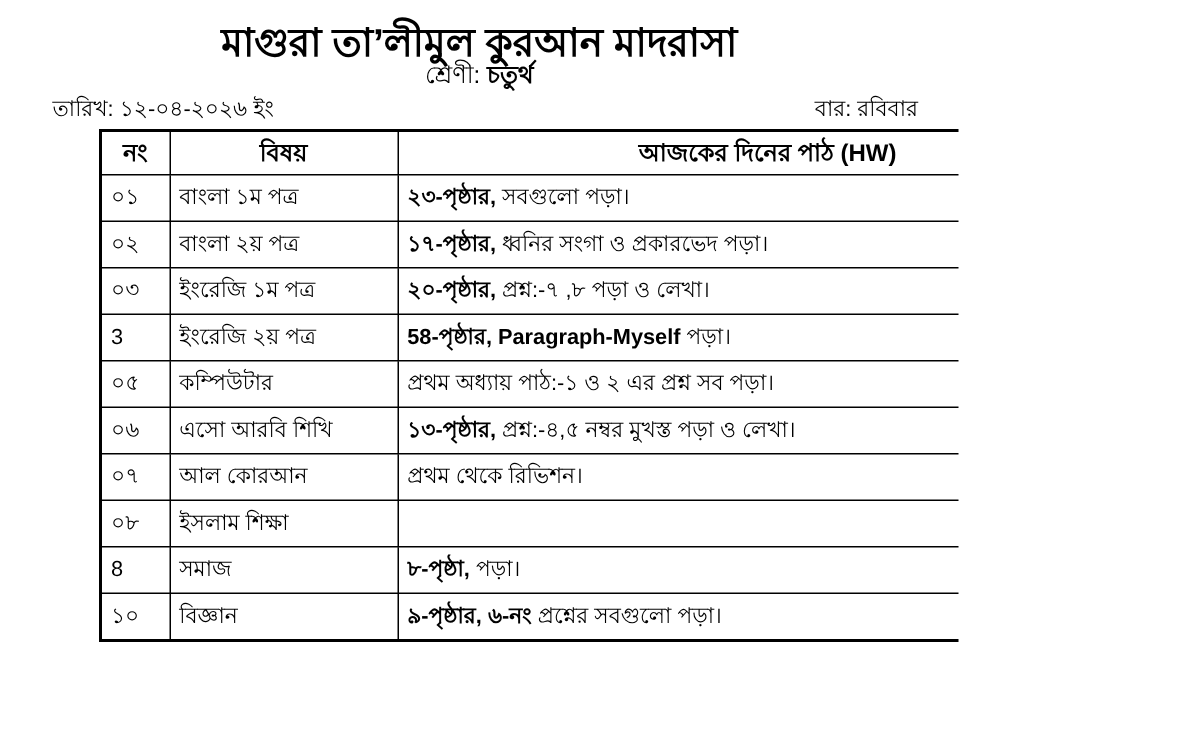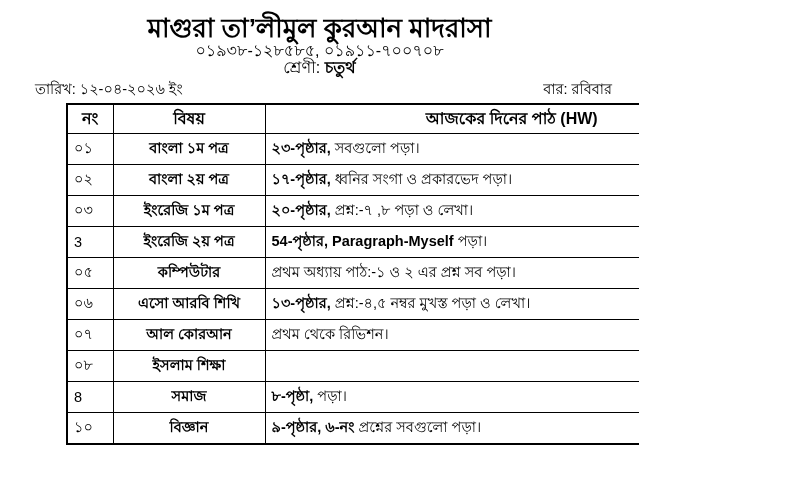--- a/index.html
+++ b/index.html
@@ -58,32 +58,31 @@
   .hw-table th {
     height: 28px;
     font-size: 16px;
     font-weight: bold;
     text-align: center;
   }
   .hw-table td { height: 30px; font-size: 14.5px; }
   .col-no    { width: 46px; }
   .col-subj  { width: 152px; }
   .cell-no   { text-align: left; font-size: 14px; }
-  .cell-subj { text-align: center; font-weight: bold; font-size: 15px; }
+  .cell-subj { text-align: left; font-weight: normal; font-size: 15px; }
   .cell-hw   { text-align: left; }
   .hw-bold   { font-weight: bold; }
 </style>
 </head>
 <body>
 
 <div class="doc">
 
   <div class="header">
     <div class="title">মাগুরা তা’লীমুল কুরআন মাদরাসা</div>
-    <div class="phones">০১৯৩৮-১২৮৫৮৫, ০১৯১১-৭০০৭০৮</div>
     <div class="class-line"><span>শ্রেণী:</span> <span class="class-value">চতুর্থ</span></div>
   </div>
 
   <div class="meta-row">
     <span>তারিখ: ১২-০৪-২০২৬ ইং</span>
     <span>বার: রবিবার</span>
   </div>
 
   <table class="hw-table">
     <colgroup>
@@ -110,21 +109,21 @@
           <td class="cell-hw"><span class="hw-bold">১৭-পৃষ্ঠার,</span><span> ধ্বনির সংগা ও প্রকারভেদ পড়া।</span></td>
         </tr>
         <tr>
           <td class="cell-no">০৩</td>
           <td class="cell-subj">ইংরেজি ১ম পত্র</td>
           <td class="cell-hw"><span class="hw-bold">২০-পৃষ্ঠার,</span><span> প্রশ্ন:-৭ ,৮ পড়া ও লেখা।</span></td>
         </tr>
         <tr>
           <td class="cell-no">3</td>
           <td class="cell-subj">ইংরেজি ২য় পত্র</td>
-          <td class="cell-hw"><span class="hw-bold">54-পৃষ্ঠার, Paragraph-Myself</span><span> পড়া।</span></td>
+          <td class="cell-hw"><span class="hw-bold">58-পৃষ্ঠার, Paragraph-Myself</span><span> পড়া।</span></td>
         </tr>
         <tr>
           <td class="cell-no">০৫</td>
           <td class="cell-subj">কম্পিউটার</td>
           <td class="cell-hw"><span>প্রথম অধ্যায় পাঠ:-১ ও ২ এর প্রশ্ন সব পড়া।</span></td>
         </tr>
         <tr>
           <td class="cell-no">০৬</td>
           <td class="cell-subj">এসো আরবি শিখি</td>
           <td class="cell-hw"><span class="hw-bold">১৩-পৃষ্ঠার,</span><span>  প্রশ্ন:-৪,৫ নম্বর মুখস্ত পড়া ও লেখা।</span></td>

